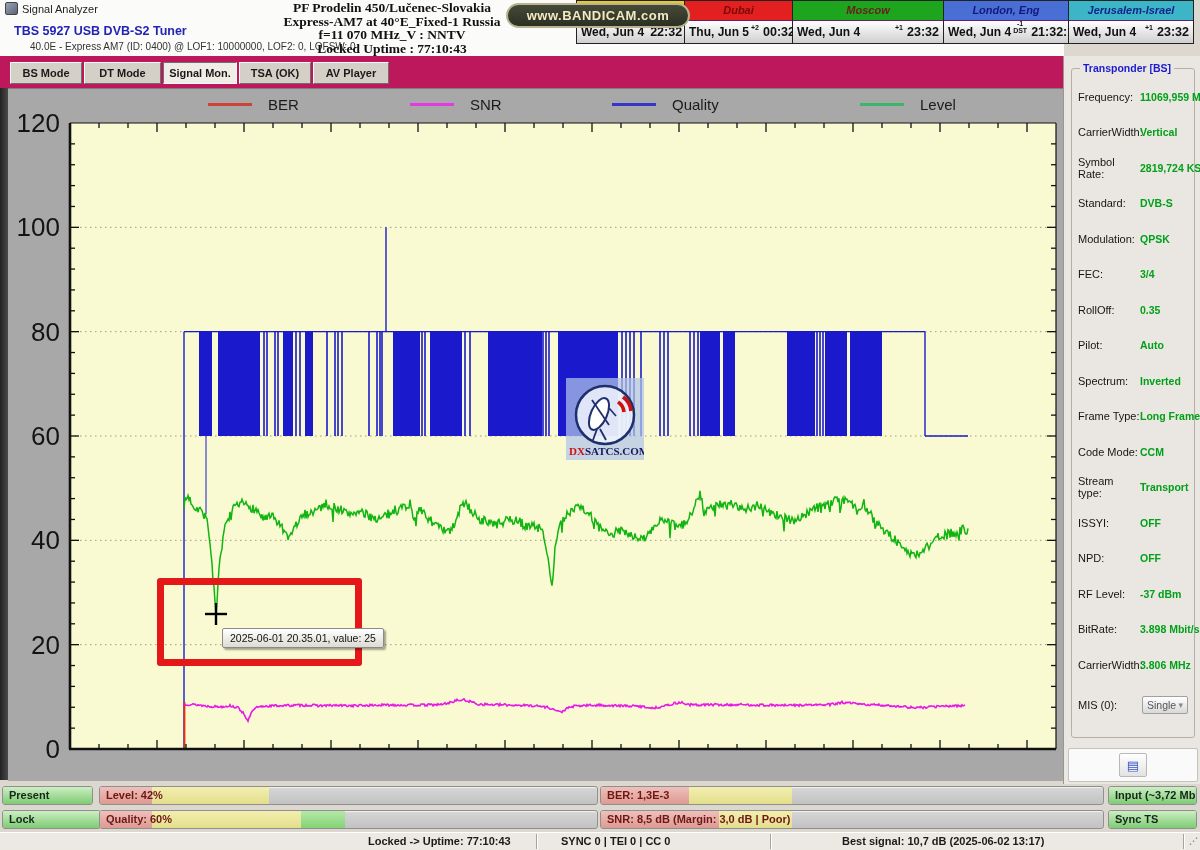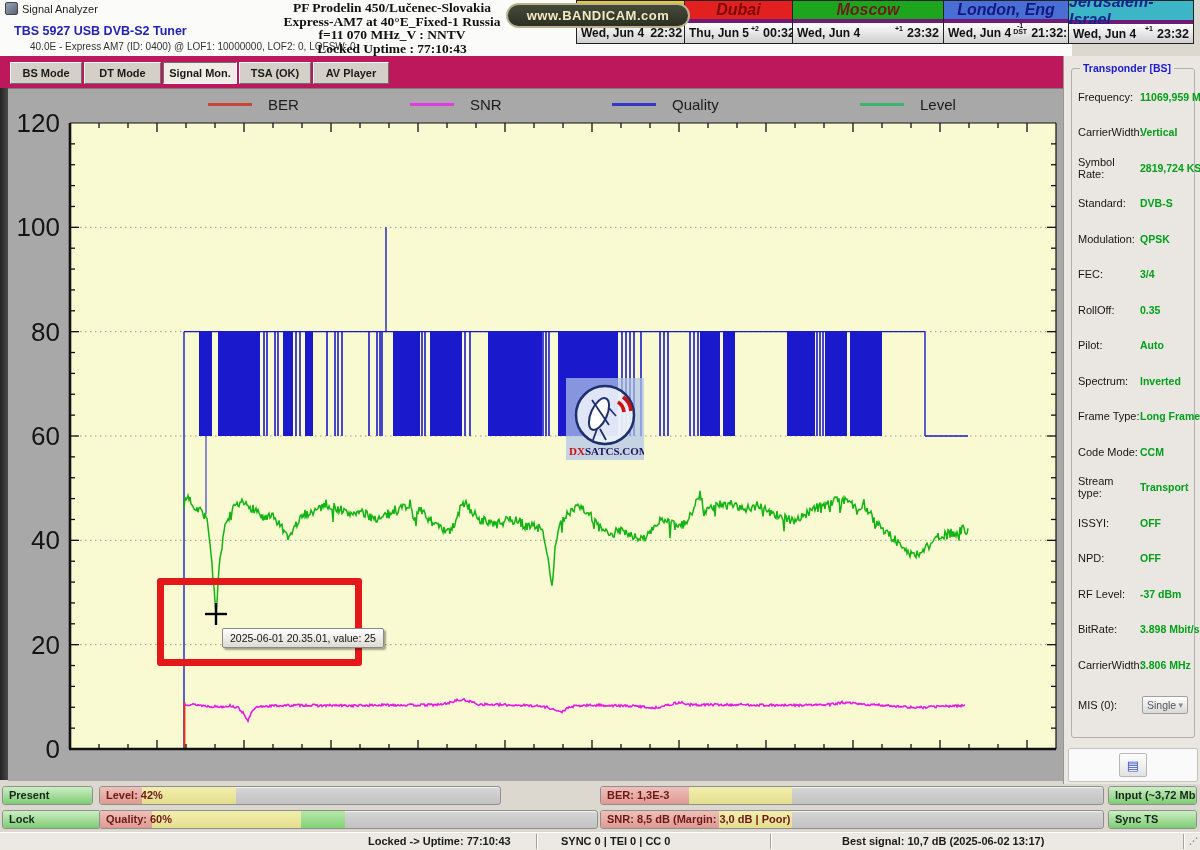--- a/index.html
+++ b/index.html
@@ -1,40 +1,40 @@
 <!DOCTYPE html>
 <html><head>
 <meta charset="utf-8">
 <style>
   html,body{margin:0;padding:0;}
   .screen{position:relative;width:1200px;height:850px;background:#dcd8d0;
     font-family:"Liberation Sans",sans-serif;overflow:hidden;}
 
   
-  .header{position:absolute;left:0;top:0;width:1064px;height:56px;background:#fbfbf9;border-bottom:1px solid #c9c6c0;padding-left:8px;}
+  .header{position:absolute;left:0;top:0;width:1064px;height:56px;background:#fbfbf9;border-bottom:1px solid #c9c6c0;}
   .app-title{position:absolute;left:5px;top:2px;font-size:11px;color:#222;display:flex;align-items:center;gap:4px;}
   .app-icon{width:11px;height:11px;background:linear-gradient(135deg,#9aa4b8,#5a6478);border:1px solid #444;border-radius:2px;display:inline-block;}
   .tuner-title{position:absolute;left:14px;top:24px;font-size:12.5px;font-weight:bold;color:#2323b8;}
   .tuner-sub{position:absolute;left:30px;top:41px;font-size:10px;color:#333;}
   .info-block{position:absolute;left:262px;top:1px;width:260px;text-align:center;
     font-family:"Liberation Serif",serif;font-weight:bold;font-size:13.5px;color:#111;line-height:13.5px;}
   .info-block div{white-space:nowrap;}
 
   
   .bandicam{position:absolute;left:506px;top:3px;width:184px;height:25px;border-radius:13px;
     background:linear-gradient(#454a38,#2c3024);border:2px solid #b9b390;box-sizing:border-box;
     display:flex;align-items:center;justify-content:center;font-size:13px;font-weight:bold;color:#f3e9c2;
     letter-spacing:.5px;z-index:6;}
 
   
   .clocks{position:absolute;left:576px;top:0;height:44px;display:flex;z-index:5;border:1px solid #222;box-sizing:border-box;}
   .clk{display:flex;flex-direction:column;border-right:1px solid #222;}
   .clk:last-child{border-right:none;}
   .clk-hdr{height:19px;display:flex;align-items:center;justify-content:center;
-    font-size:16px;font-weight:bold;font-style:italic;border-bottom:4px solid #701a75;}
+    font-size:11px;font-weight:bold;font-style:italic;border-bottom:1px solid #701a75;}
   .clk-time{height:23px;display:flex;align-items:center;background:linear-gradient(#ffffff,#cfcfcf);
     font-size:12px;font-weight:bold;color:#111;padding:0 4px;}
   .clk-date{white-space:nowrap;}
   .clk-sup{margin-left:auto;font-size:7px;font-weight:bold;line-height:6.5px;text-align:center;padding:0 2px;transform:translateY(-4px);}
   .clk-hhmm{margin-left:2px;white-space:nowrap;font-size:12.5px;}
 
   
   .tabbar{position:absolute;left:0;top:56px;width:1063px;height:32px;background:#be185d;border-bottom:1px solid #bdb9b0;}
   .tabbtn{position:absolute;top:6px;height:22px;background:#d4d0c7;border:1px solid;
     border-color:#f8f8f6 #6e6e6e #6e6e6e #f8f8f6;font-size:11px;font-weight:600;color:#1a1a1a;
@@ -499,21 +499,21 @@
         </span>
     </div>
   </div>
 
   <div class="meters" id="meters">
       <div class="mrow" style="top: 2px;">
         <div class="bar" style="left: 2px; width: 91px;">
           <span class="seg seg-full" style="left: 0px; width: 100%;"></span>
           <span class="btext dark">Present</span>
         </div>
-        <div class="bar" style="left: 99px; width: 402px;">
+        <div class="bar" style="left: 99px; width: 499px;">
           <span class="seg seg-pink" style="left: 0%; width: 10.5%;"></span>
           <span class="seg seg-yellow" style="left: 10.5%; width: 23.5%;"></span>
           <span class="btext">Level: 42%</span>
         </div>
         <div class="bar" style="left: 600px; width: 504px;">
           <span class="seg seg-pink" style="left: 0%; width: 17.5%;"></span>
           <span class="seg seg-yellow" style="left: 17.5%; width: 20.5%;"></span>
           <span class="btext">BER: 1,3E-3</span>
         </div>
         <div class="bar" style="left: 1108px; width: 89px;">

